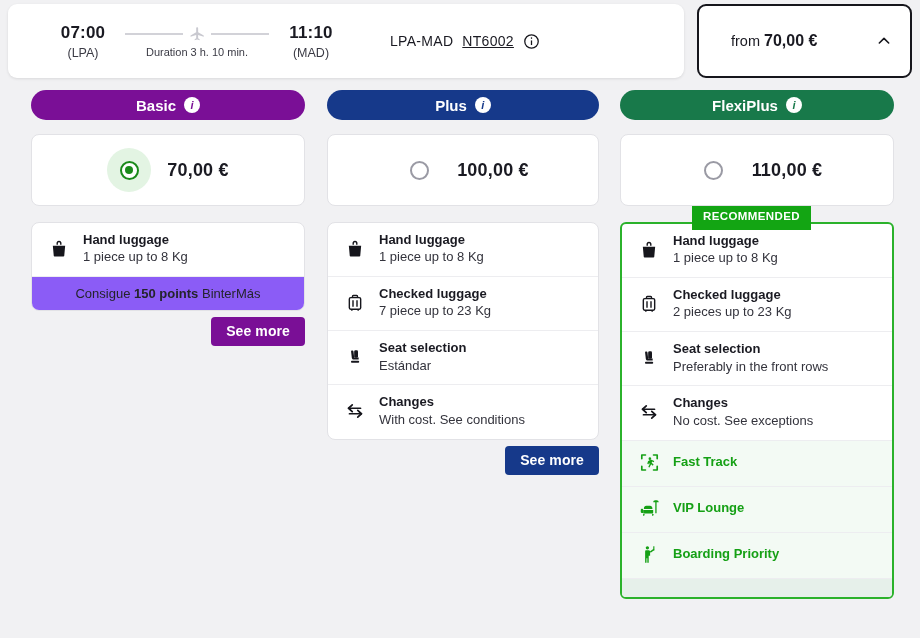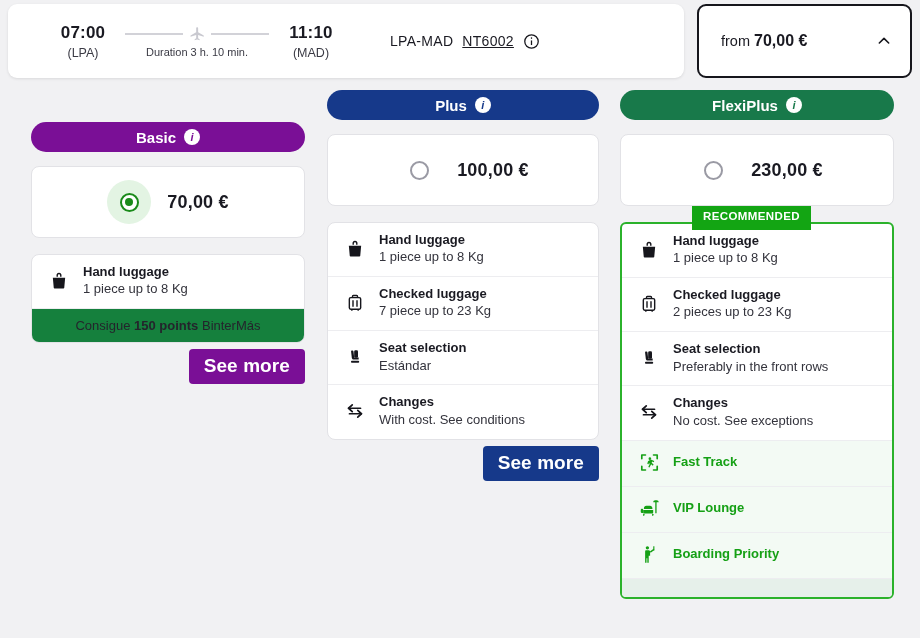--- a/index.html
+++ b/index.html
@@ -33,30 +33,30 @@
   .leg-dur { font-size: 11px; color: #3a3a44; margin-top: 3px; }
   .route { margin-left: 48px; display: flex; align-items: center; gap: 9px; font-size: 14px; }
   .route-code { letter-spacing: .3px; }
   .route-flight { text-decoration: underline; letter-spacing: .3px; }
   .info-dark { width: 17px; height: 17px; }
 
   .price-toggle {
     position: absolute; left: 697px; top: 4px; width: 215px; height: 74px;
     background: #fff; border: 2px solid #16161c; border-radius: 9px;
     display: flex; align-items: center; justify-content: space-between;
-    padding: 0 18px 0 22px; cursor: pointer;
+    padding: 0 18px 0 32px; cursor: pointer;
   }
   .price-toggle .pt-text { font-size: 14.5px; }
   .price-toggle .pt-text b { font-size: 16px; }
   .chev { width: 16px; height: 16px; }
 
   
   .cols { position: absolute; left: 0; top: 90px; width: 920px; }
   .col { position: absolute; top: 0; }
-  .col-basic { left: 31px; width: 274px; margin-top: 32px; }
+  .col-basic { left: 31px; width: 274px; }
   .col-plus  { left: 327px; width: 272px; }
   .col-flexi { left: 620px; width: 274px; }
 
   .fare-head {
     height: 30px; border-radius: 15px;
     display: flex; align-items: center; justify-content: center; gap: 8px;
     color: #fff; font-size: 15px; font-weight: bold;
   }
   .info-badge {
     width: 16px; height: 16px; border-radius: 50%;
@@ -104,21 +104,21 @@
   .feat.green { background: #f3faf4; }
   .feat.green .feat-title { color: #15a015; }
 
   .points {
     text-align: center; font-size: 13px; padding: 9px 6px 9px; color: #24242c;
   }
   .points b { font-weight: bold; }
 
   .see-more-row { display: flex; justify-content: flex-end; margin-top: 6px; }
   .see-more {
-    color: #fff; font-size: 19px; font-weight: bold;
+    color: #fff; font-size: 14px; font-weight: bold;
     padding: 6px 15px 7px; border-radius: 4px; cursor: pointer;
     letter-spacing: .1px;
   }
 </style>
 </head>
 <body>
 
 <div class="page">
 
   <div class="summary-row">
@@ -194,21 +194,21 @@
               <svg width="20" height="20" viewBox="0 0 24 24" fill="#16161c">
          <path d="M9 5.2a3 3 0 0 1 6 0V7h-1.7V5.2a1.3 1.3 0 0 0-2.6 0V7H9V5.2z"></path>
          <path d="M4.6 8h14.8l-1.1 12.2a1 1 0 0 1-1 .9H6.7a1 1 0 0 1-1-.9L4.6 8z"></path>
        </svg>
             </span>
         <span>
           <span class="feat-title" style="display:block">Hand luggage</span>
           <span class="feat-sub" style="display:block">1 piece up to 8 Kg</span>
         </span>
       </div>
-          <div class="points" style="background:#15803d">
+          <div class="points" style="background:#8b5cf6">
       <span>Consigue</span>
       <b>150 points</b>
       <span>BinterMás</span>
     </div>
         </div>
         <div class="see-more-row">
       <span class="see-more" style="background:#7a0f96">See more</span>
     </div>
       </div>
     <div class="col col-plus">
@@ -287,21 +287,21 @@
     <div class="col col-flexi">
         <div class="fare-head" style="background:#18794a">
       <span>FlexiPlus</span>
       <span class="info-badge" style="color:#18794a">i</span>
     </div>
         <div class="price-card">
       <span class="radio-wrap">
 
         <span class="radio"></span>
       </span>
-      <span class="price-val">230,00 €</span>
+      <span class="price-val">110,00 €</span>
     </div>
         <div class="reco-badge">RECOMMENDED</div>
         <div class="feat-card flexi">
           <div class="feat">
         <span class="feat-ico">
               <svg width="20" height="20" viewBox="0 0 24 24" fill="#16161c">
          <path d="M9 5.2a3 3 0 0 1 6 0V7h-1.7V5.2a1.3 1.3 0 0 0-2.6 0V7H9V5.2z"></path>
          <path d="M4.6 8h14.8l-1.1 12.2a1 1 0 0 1-1 .9H6.7a1 1 0 0 1-1-.9L4.6 8z"></path>
        </svg>
             </span>

